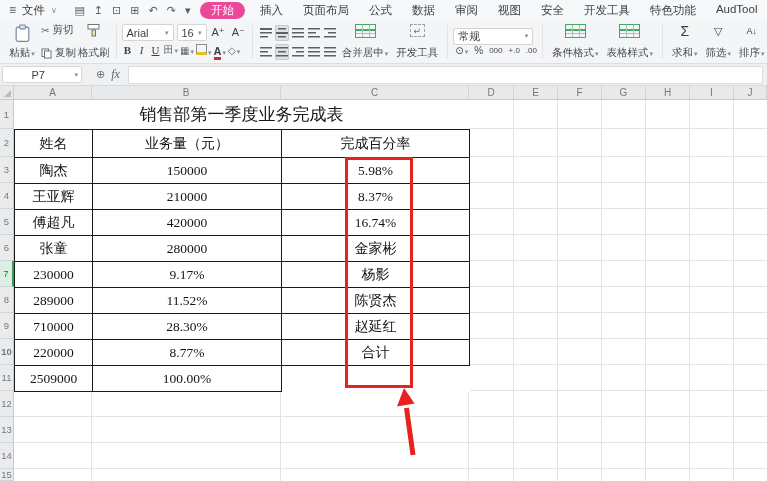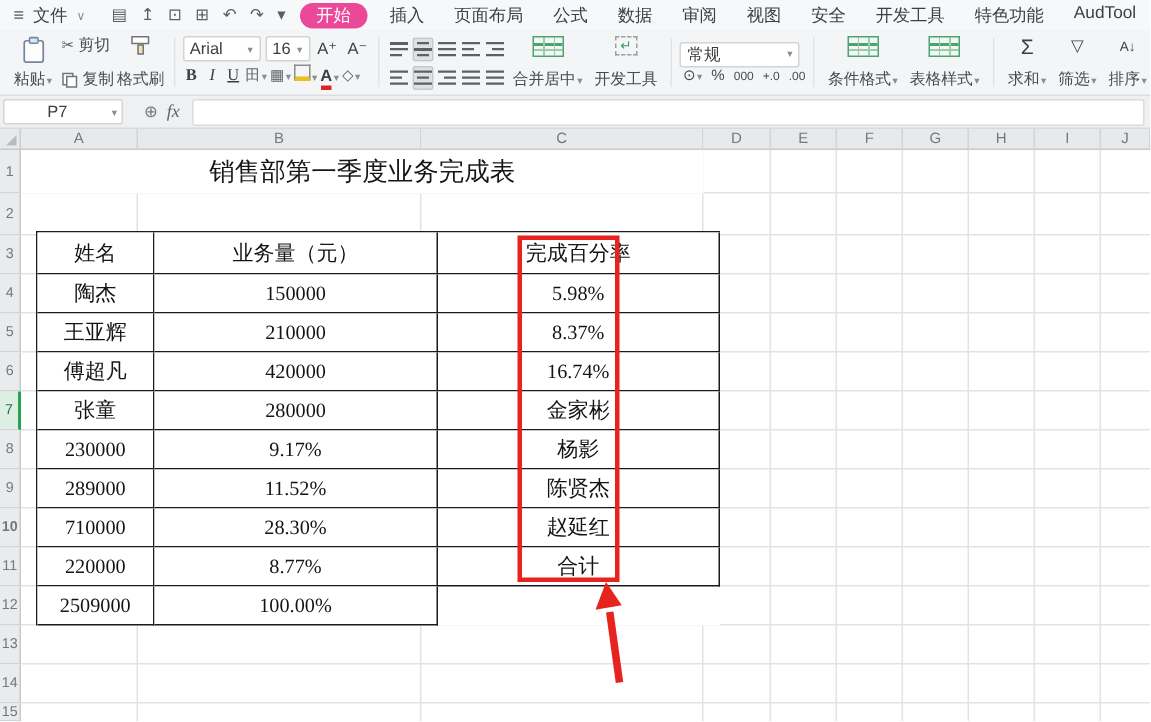--- a/index.html
+++ b/index.html
@@ -89,23 +89,23 @@
   .rh{width:14px;background:#e9ebec;border-right:1px solid #c7cacc;border-bottom:1px solid #d2d5d7;
       box-sizing:border-box;display:flex;align-items:center;justify-content:center;
       font-size:9.5px;color:#75797d;}
   .rh.active{background:#ddeee3;border-right:2px solid #2ea052;color:#1f7a3e;}
   .gridarea{position:absolute;left:14px;top:14px;width:753px;height:381px;overflow:hidden;}
   .gv{position:absolute;top:0;width:1px;height:381px;background:#e1e4e6;}
   .gh{position:absolute;left:0;height:1px;width:753px;background:#e1e4e6;}
   .title-cell{position:absolute;left:0;top:0;width:455px;height:29px;background:#fff;z-index:2;
       display:flex;align-items:center;justify-content:center;
       font-family:"Liberation Serif","DejaVu Serif",serif;font-size:17px;color:#161616;}
-  .xtable{position:absolute;left:10px;top:29px;z-index:2;display:grid;
+  .xtable{position:absolute;left:0;top:29px;z-index:2;display:grid;
       grid-template-columns:78px 189px 188px;grid-template-rows:28px repeat(9,26px);
-      border-top:1.5px solid #1a1a1a;border-left:1.5px solid #1a1a1a;background:#fff;box-sizing:border-box;margin-top:25px;}
+      border-top:1.5px solid #1a1a1a;border-left:1.5px solid #1a1a1a;background:#fff;box-sizing:border-box;}
   .cell{border-right:1.5px solid #1a1a1a;border-bottom:1.5px solid #1a1a1a;box-sizing:border-box;
       display:flex;align-items:center;justify-content:center;background:#fff;color:#141414;}
   .c-cjk{font-family:"Liberation Serif","DejaVu Serif",serif;font-size:14px;}
   .c-num{font-family:"Liberation Serif","DejaVu Serif",serif;font-size:13.5px;}
   .red-rect{position:absolute;left:331px;top:57px;width:68px;height:231px;
       border:3px solid #e8231e;z-index:5;box-sizing:border-box;}
   .arrow-svg{position:absolute;left:0;top:0;width:753px;height:381px;z-index:5;pointer-events:none;}
 </style>
 </head>
 <body>

